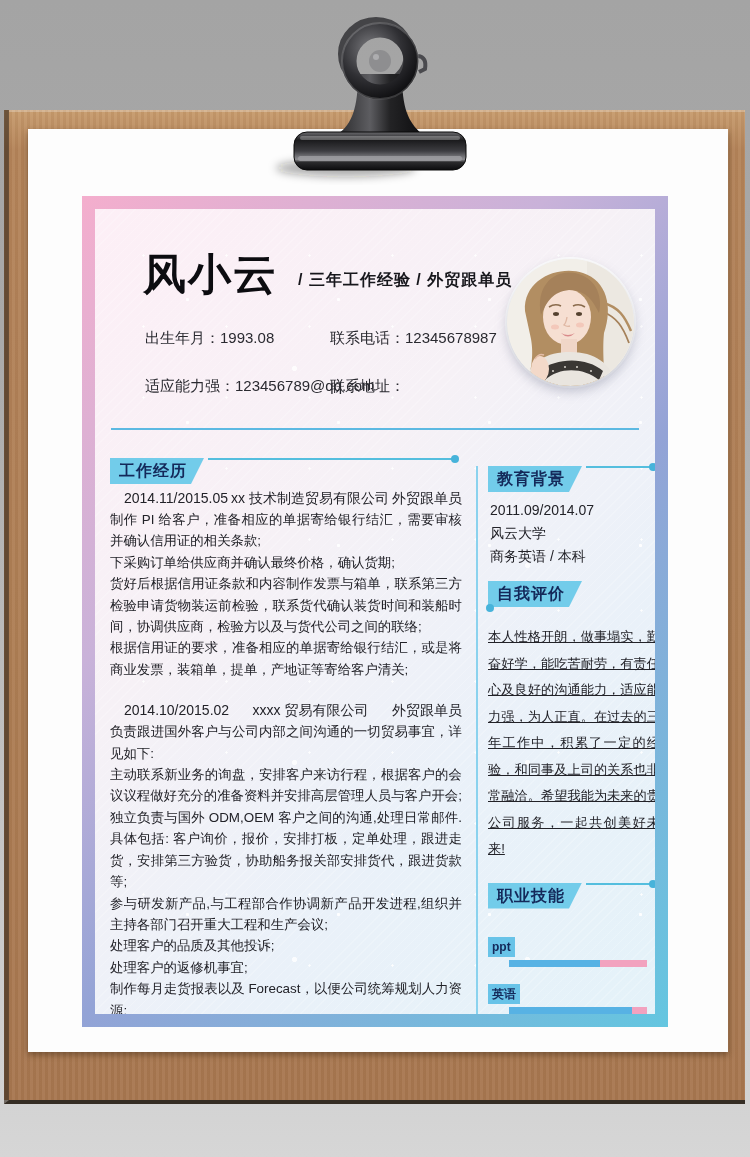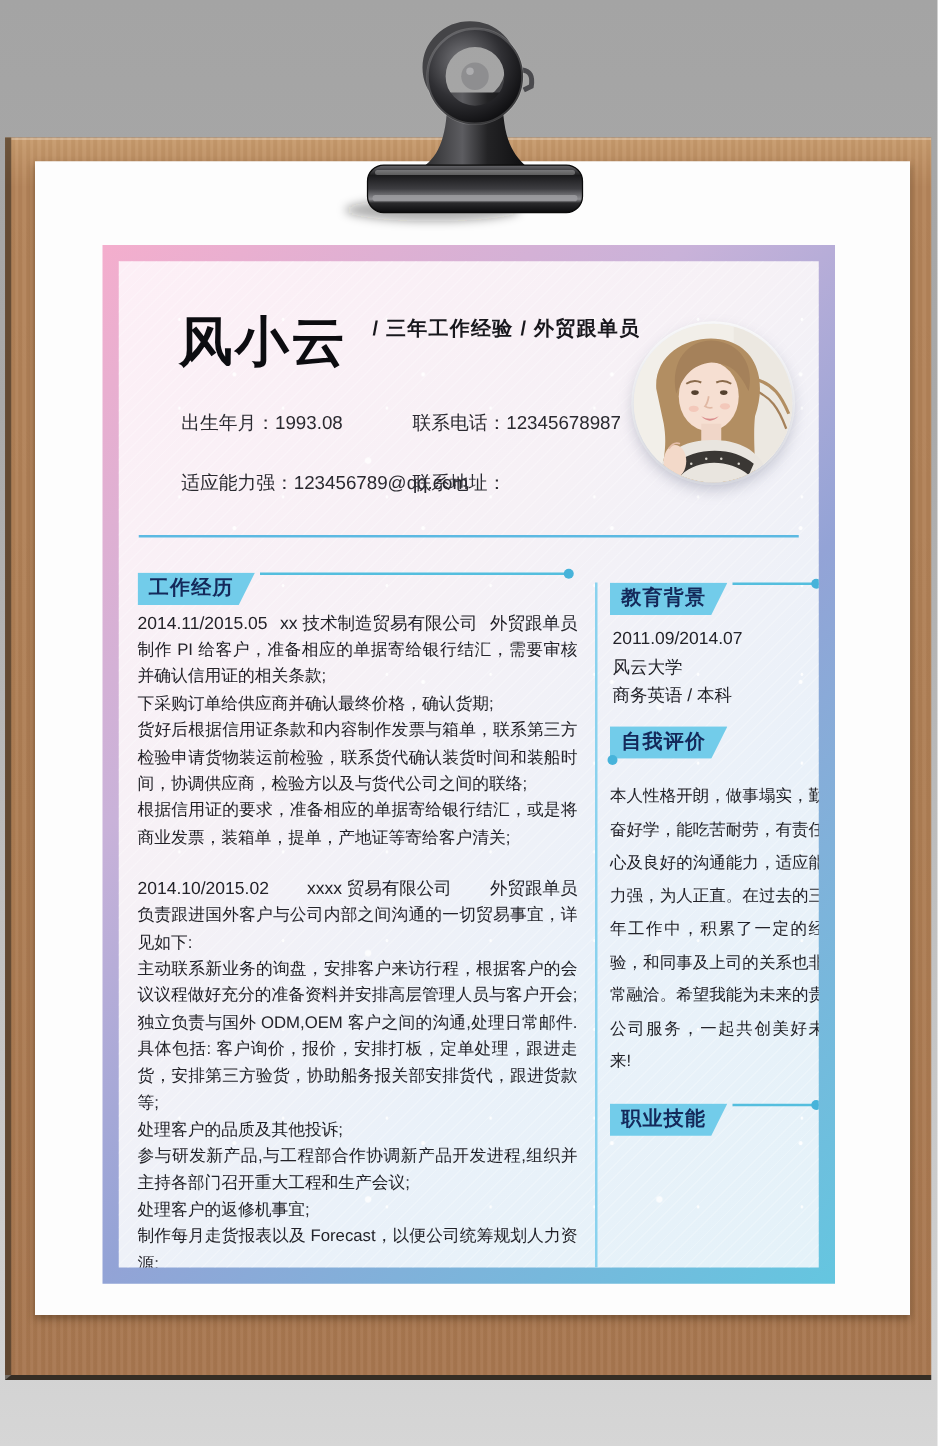--- a/index.html
+++ b/index.html
@@ -40,21 +40,21 @@
     background-image:
       radial-gradient(circle,rgba(255,255,255,.95) 1.3px,rgba(255,255,255,0) 1.9px),
       radial-gradient(circle,rgba(255,255,255,.8) 2.2px,rgba(255,255,255,0) 3px),
       radial-gradient(circle,rgba(255,255,255,.9) .9px,rgba(255,255,255,0) 1.4px),
       repeating-linear-gradient(135deg,rgba(255,255,255,.20) 0 1px,rgba(255,255,255,0) 1px 7px),
       linear-gradient(135deg,#fdeff6 0%,#f6f1f6 38%,#eaf1f9 68%,#e4f2f9 100%);
     background-size:151px 123px,233px 197px,83px 71px,auto,100% 100%;
     background-position:17px 29px,83px 61px,7px 11px,0 0,0 0;
   }
   
-  .name-row{position:absolute;left:48px;top:44px;display:flex;}
+  .name-row{position:absolute;left:48px;top:44px;display:flex;align-items:flex-end;}
   .name{font-size:43px;font-weight:bold;color:#0c0c10;line-height:1;letter-spacing:2px;margin:0;}
   .tagline{font-size:16px;font-weight:bold;color:#17171c;margin:0 0 5px 20px;letter-spacing:1px;}
   .contact{
     position:absolute;left:50px;top:120px;display:grid;grid-template-columns:185px auto;
     row-gap:29px;font-size:15px;color:#2a2a30;
   }
   .c-cell{white-space:nowrap;}
   .avatar{
     position:absolute;left:412px;top:50px;width:127px;height:127px;border-radius:50%;
     box-shadow:0 5px 12px rgba(110,115,140,.4),0 0 0 2px rgba(255,255,255,.95);
@@ -69,28 +69,28 @@
   .sec-h{display:flex;align-items:flex-start;margin-bottom:6px;}
   .sec-box{
     background:#72ccea;color:#14295a;font-weight:bold;font-size:16px;line-height:1;
     padding:5px 17px 5px 9px;letter-spacing:1px;
     clip-path:polygon(0 0,100% 0,calc(100% - 13px) 100%,0 100%);
   }
   .hline{flex:1;height:2px;background:#54bede;margin:0 5px 3px 4px;position:relative;}
   .hline::after{content:"";position:absolute;right:-2px;top:-3px;width:8px;height:8px;border-radius:50%;background:#47b3da;}
   
   .w-entry{margin-bottom:22px;}
-  .w-head{display:flex;justify-content:space-between;font-size:14px;color:#222228;margin:2px 0 1px 0;}
+  .w-head{display:flex;justify-content:space-between;font-size:14px;color:#222228;margin:2px 0 1px 14px;}
   .w-lines{font-size:13.4px;line-height:21.4px;color:#222228;text-align:justify;}
   
   .edu-lines{margin:8px 0 0 2px;font-size:14px;line-height:21px;color:#222228;}
   .edu-lines div{margin-bottom:2px;}
   
   .eval-h{margin-top:14px;flex-direction:column;}
-  .eval-text{margin-top:14px;font-size:13.2px;line-height:26.5px;color:#222228;text-align:justify;}
+  .eval-text{margin-top:14px;font-size:13.2px;line-height:26.5px;color:#222228;text-align:justify;text-decoration:underline;}
   
   .skills-h{margin-top:20px;}
   .skills-list{margin-top:28px;}
   .skill{margin-bottom:17px;}
   .skill-tag{display:inline-block;background:#68c3e8;color:#14295a;font-weight:bold;font-size:12px;line-height:1;padding:4px 4px;}
   .skill-bar{margin:3px 0 0 21px;width:138px;height:7px;background:#f2a2bf;}
   .skill-fill{height:100%;background:#57b2e4;}
   
   .clip{position:absolute;left:268px;top:16px;z-index:10;}
 </style>
@@ -175,22 +175,22 @@
           <div class="w-entry">
             <div class="w-head">
               <span>2014.10/2015.02</span>
               <span>xxxx 贸易有限公司</span>
               <span>外贸跟单员</span>
             </div>
             <div class="w-lines">
               <div class="w-line">负责跟进国外客户与公司内部之间沟通的一切贸易事宜，详见如下:</div>
               <div class="w-line">主动联系新业务的询盘，安排客户来访行程，根据客户的会议议程做好充分的准备资料并安排高层管理人员与客户开会;</div>
               <div class="w-line">独立负责与国外 ODM,OEM 客户之间的沟通,处理日常邮件.具体包括: 客户询价，报价，安排打板，定单处理，跟进走货，安排第三方验货，协助船务报关部安排货代，跟进货款等;</div>
+              <div class="w-line">参与研发新产品,与工程部合作协调新产品开发进程,组织并主持各部门召开重大工程和生产会议;</div>
               <div class="w-line">处理客户的品质及其他投诉;</div>
-              <div class="w-line">参与研发新产品,与工程部合作协调新产品开发进程,组织并主持各部门召开重大工程和生产会议;</div>
               <div class="w-line">处理客户的返修机事宜;</div>
               <div class="w-line">制作每月走货报表以及 Forecast，以便公司统筹规划人力资源;</div>
             </div>
           </div>
         </div>
     </div>
 
     <div class="v-div"></div>
 
     <div class="col-right">
@@ -207,20 +207,28 @@
       <div class="sec-h eval-h">
         <span class="sec-box">自我评价</span>
         <span class="hline"></span>
       </div>
       <div class="eval-text">本人性格开朗，做事塌实，勤奋好学，能吃苦耐劳，有责任心及良好的沟通能力，适应能力强，为人正直。在过去的三年工作中，积累了一定的经验，和同事及上司的关系也非常融洽。希望我能为未来的贵公司服务，一起共创美好未来!</div>
 
       <div class="sec-h skills-h">
         <span class="sec-box">职业技能</span>
         <span class="hline"></span>
       </div>
+      <div class="skills-list" id="skills-list">
+          <div class="skill"><span class="skill-tag">ppt</span><div class="skill-bar">
+              <div class="skill-fill" style="width: 66%;"></div>
+            </div></div>
+          <div class="skill"><span class="skill-tag">英语</span><div class="skill-bar">
+              <div class="skill-fill" style="width: 89%;"></div>
+            </div></div>
+        </div>
     </div>
 
   </div>
 </div>
 
 <svg class="clip" width="224" height="170" viewBox="0 0 224 170">
   <defs>
     <linearGradient id="mg" x1="0" y1="0" x2="0" y2="1">
       <stop offset="0" stop-color="#6a6a6e"></stop>
         <stop offset=".22" stop-color="#1b1b1d"></stop>

